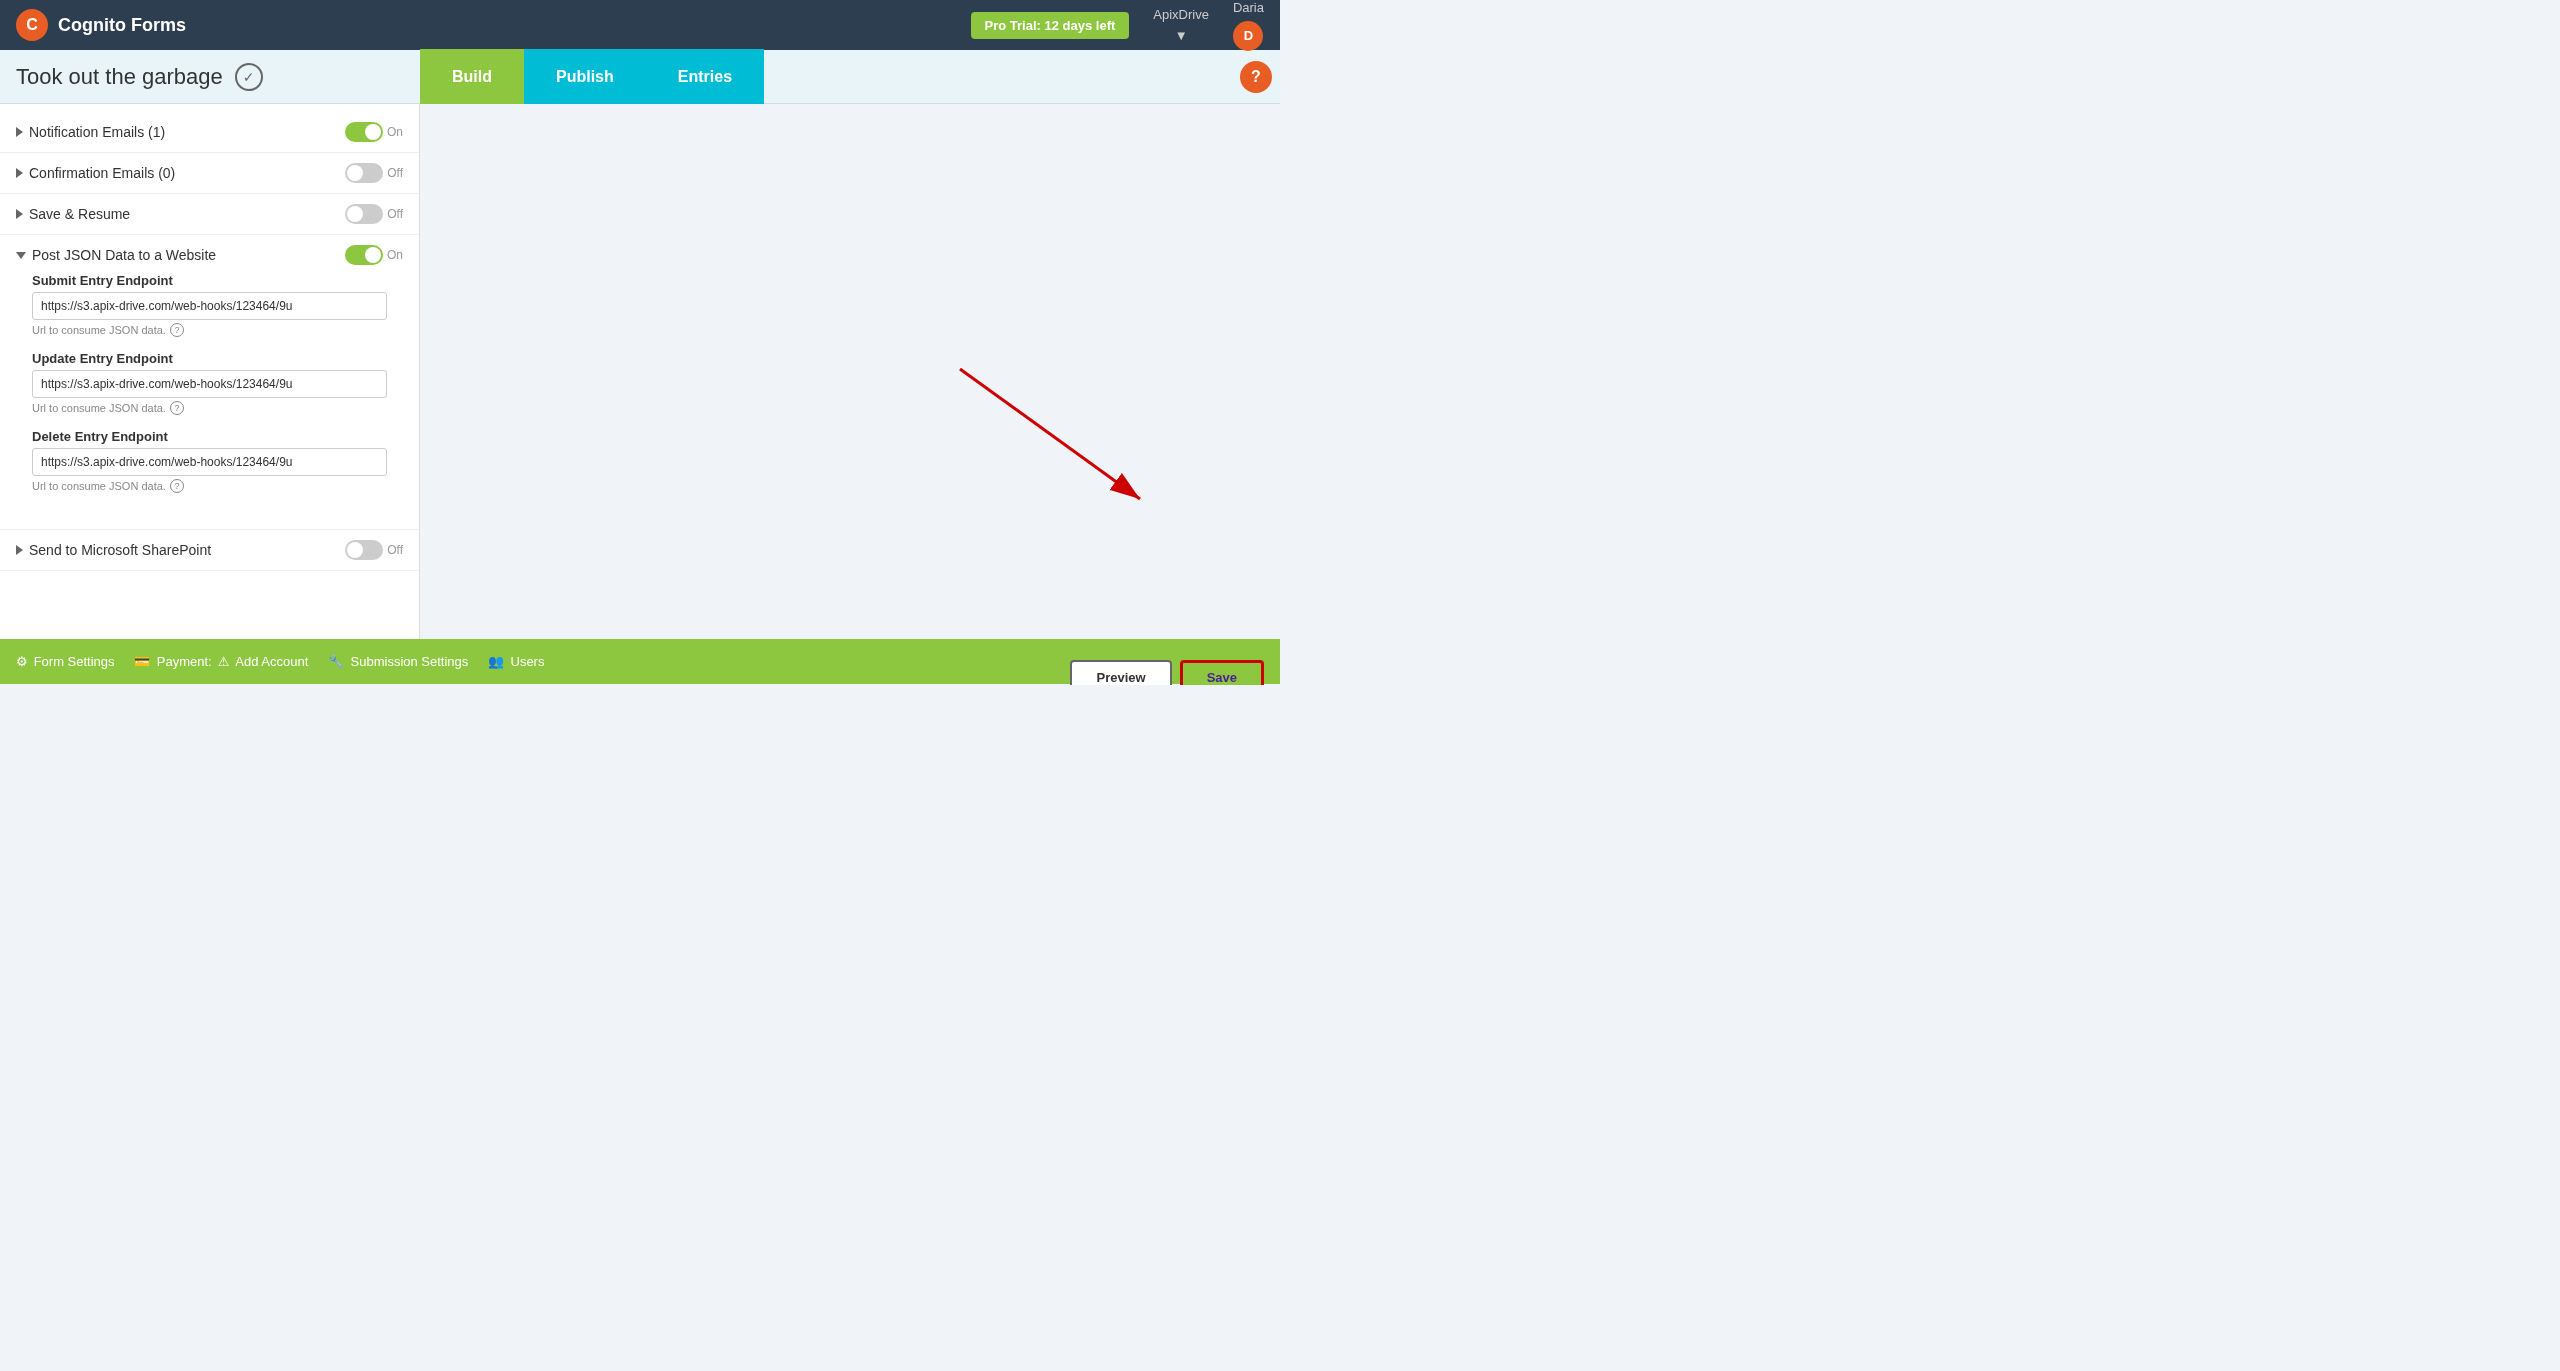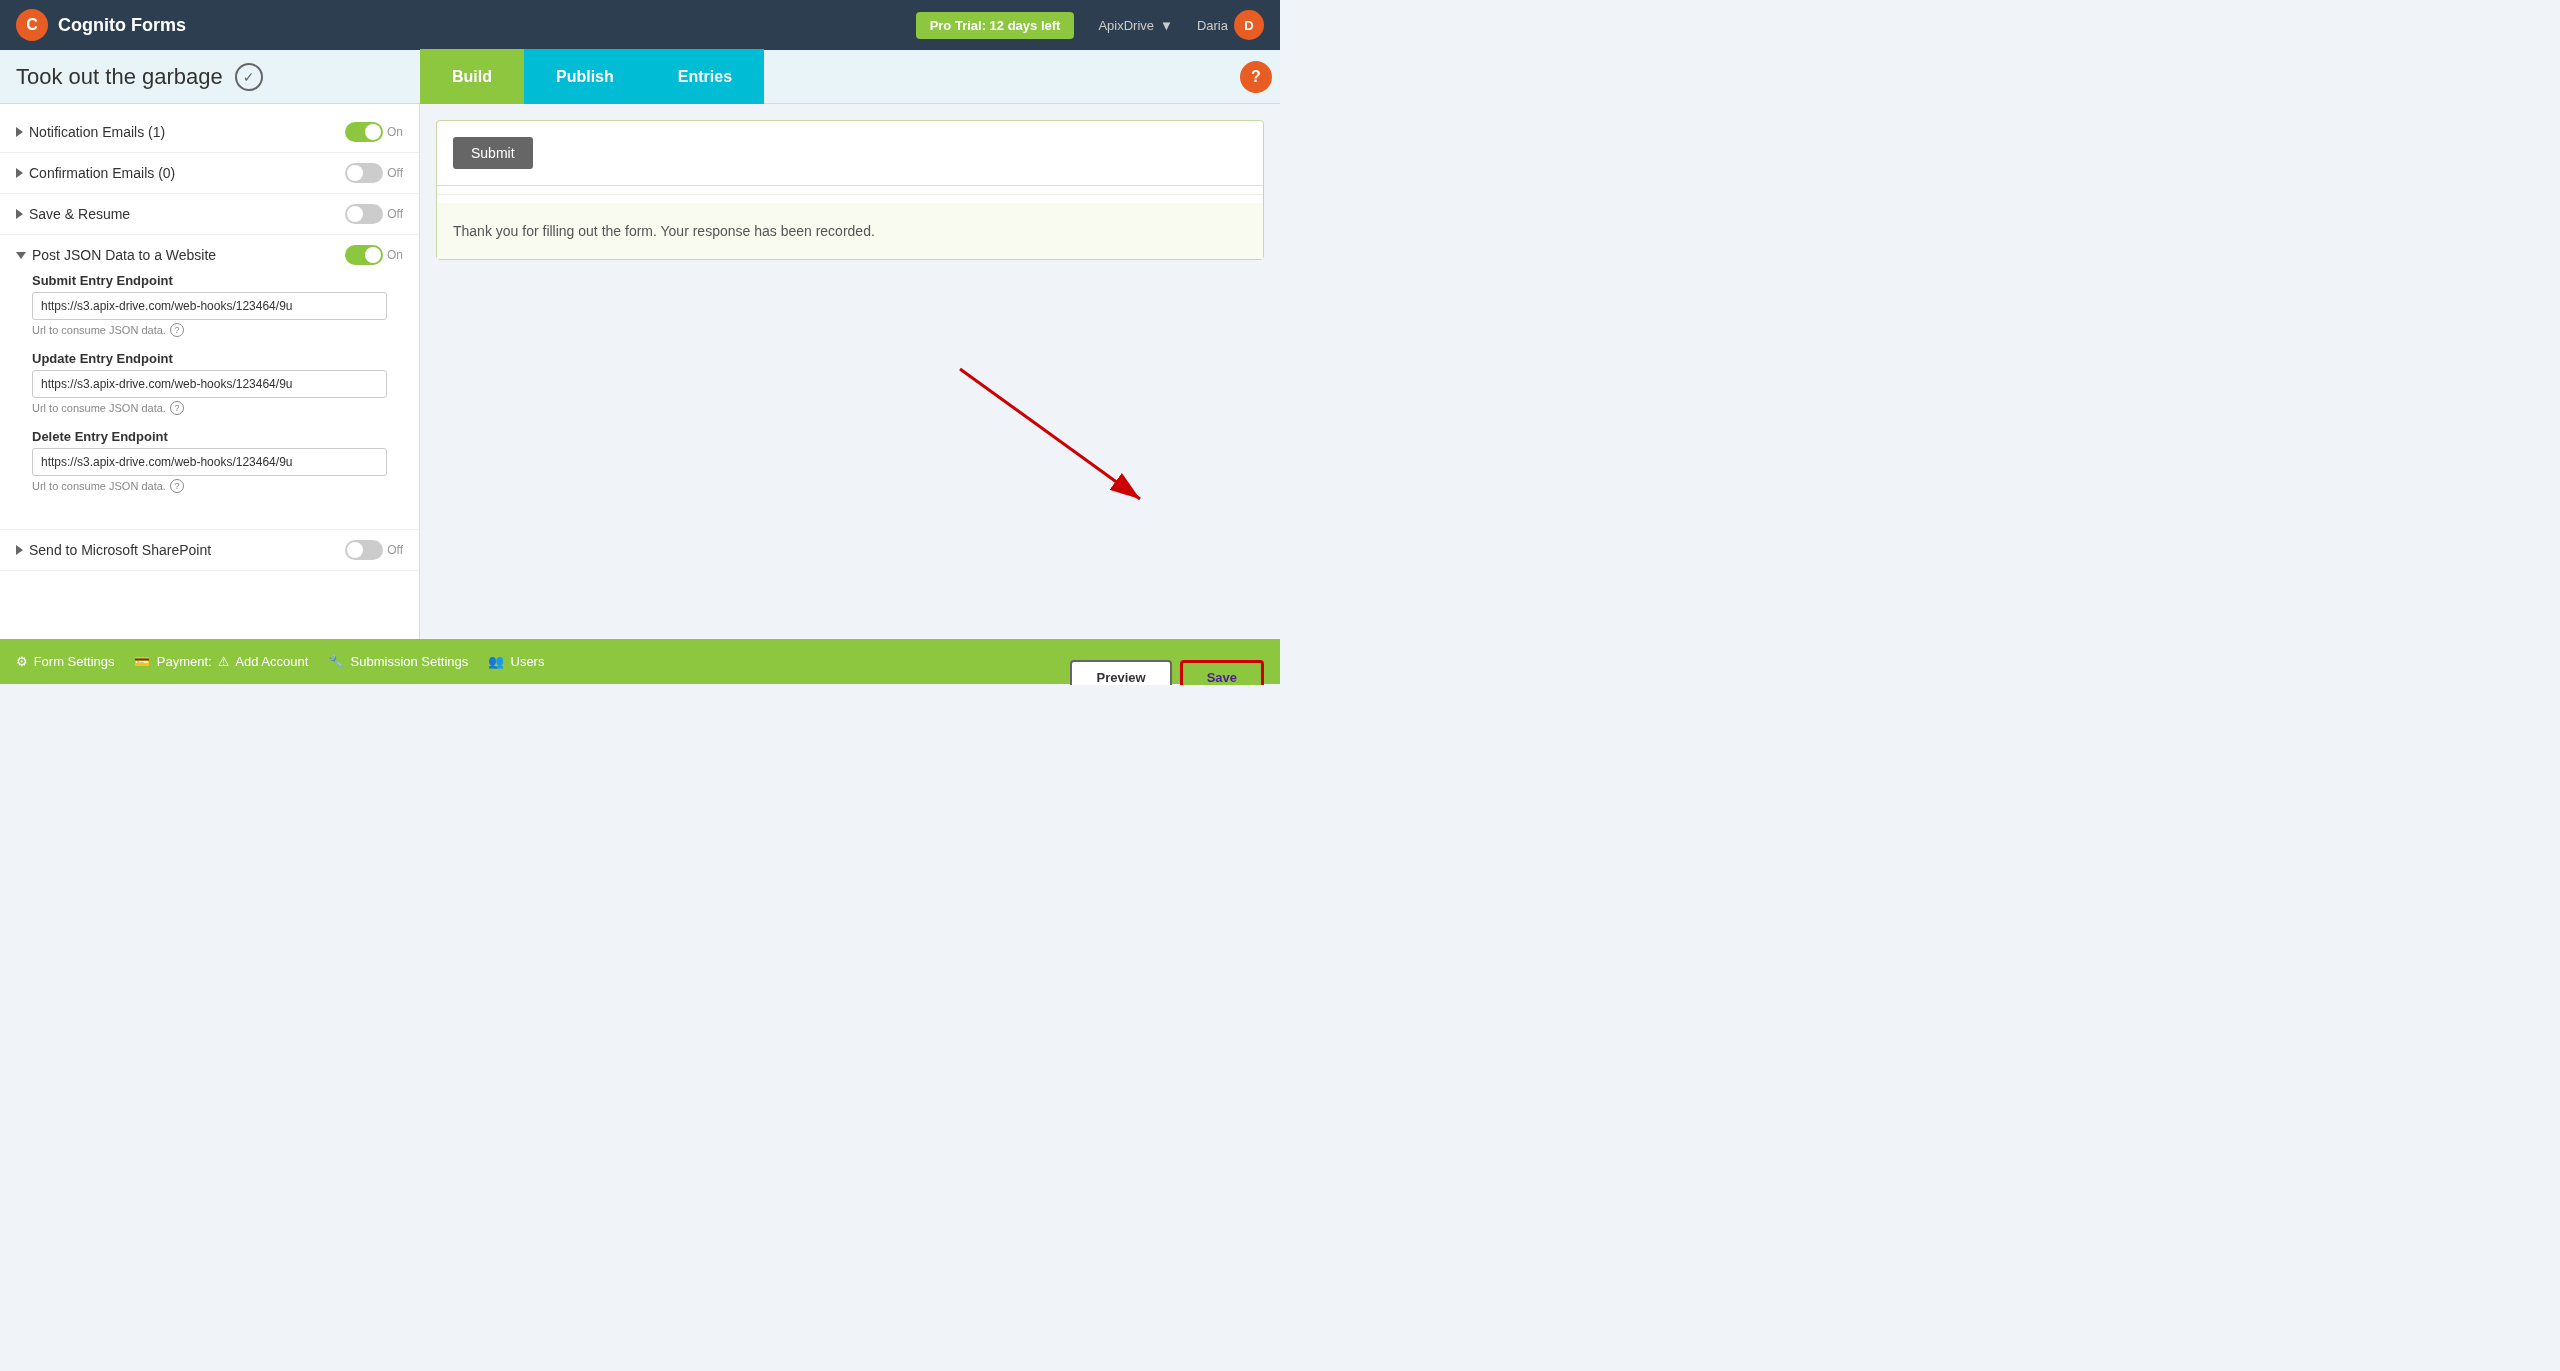--- a/index.html
+++ b/index.html
@@ -49,20 +49,21 @@
       border-radius: 4px;
       font-size: 13px;
       font-weight: 600;
     }
     .nav-user {
       display: flex;
       align-items: center;
       gap: 6px;
       color: #ccc;
       font-size: 13px;
+      flex-direction: column;
     }
     .user-avatar {
       width: 30px;
       height: 30px;
       background: #e85d23;
       border-radius: 50%;
       display: flex;
       align-items: center;
       justify-content: center;
       color: white;
@@ -510,28 +511,20 @@
           </div>
           <span>Off</span>
         </div>
       </div>
     </div>
 
 
   </div>
 
   <div class="content-area">
-    <div class="form-preview">
-      <div style="padding:8px;">
-        <button class="submit-btn">Submit</button>
-      </div>
-      <div class="form-divider"></div>
-      <div class="form-divider2"></div>
-      <div class="thank-you-msg">Thank you for filling out the form. Your response has been recorded.</div>
-    </div>
 
     <svg class="red-arrow-container" width="300" height="200" style="position:absolute; right:80px; bottom:100px; pointer-events:none;">
       <defs>
         <marker id="arrowhead" markerWidth="10" markerHeight="7" refX="10" refY="3.5" orient="auto">
           <polygon points="0 0, 10 3.5, 0 7" fill="#cc0000"></polygon>
         </marker>
       </defs>
       <line x1="60" y1="30" x2="240" y2="160" stroke="#cc0000" stroke-width="3" marker-end="url(#arrowhead)"></line>
     </svg>
   </div>

